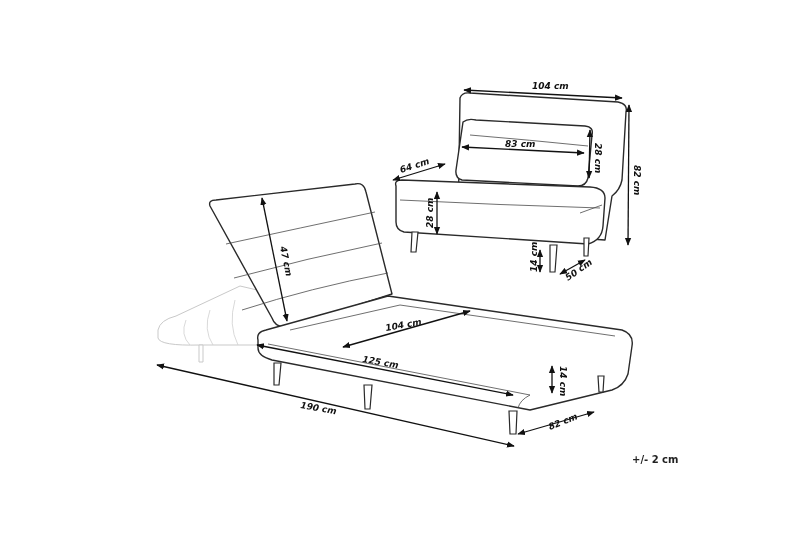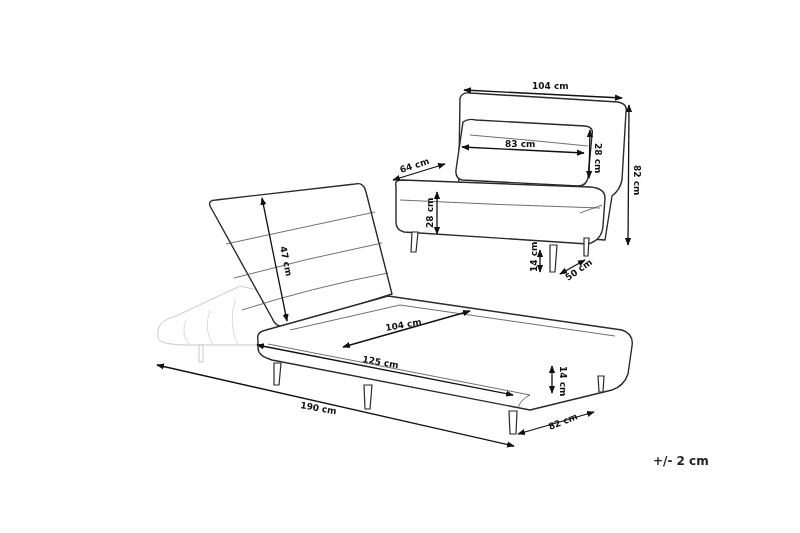--- a/index.html
+++ b/index.html
@@ -1,25 +1,25 @@
 <!DOCTYPE html>
 <html><head>
   <meta charset="utf-8">
   <style>
     html, body { margin: 0; padding: 0; background: #ffffff; }
     body { width: 800px; height: 533px; overflow: hidden; position: relative; font-family: "DejaVu Sans", sans-serif; }
-    #canvas { position: absolute; left: 0; top: 0; width: 800px; height: 533px; }
+    #canvas { position: absolute; left: 0; top: 0; width: 800px; height: 533px; font-style: italic; }
     .dim-label { font-family: "DejaVu Sans", sans-serif; font-weight: bold; font-size: 9px; fill: #111; }
     .outline { fill: #ffffff; stroke: #2a2a2a; stroke-width: 1.4; stroke-linejoin: round; }
     .outline-soft { fill: none; stroke: #4a4a4a; stroke-width: 0.8; }
     .ghost { fill: #ffffff; stroke: #c9c9c9; stroke-width: 1; }
     .ghost-line { fill: none; stroke: #cfcfcf; stroke-width: 0.8; }
     .dim { stroke: #111; stroke-width: 1.3; fill: none; }
     .leg { fill: #ffffff; stroke: #2a2a2a; stroke-width: 1.2; }
-    .tol { position: absolute; left: 632px; top: 454px; font-size: 12px; font-weight: bold; color: #222; font-family: "DejaVu Sans", sans-serif; margin-left: 21px; }
+    .tol { position: absolute; left: 632px; top: 454px; font-size: 10px; font-weight: bold; color: #222; font-family: "DejaVu Sans", sans-serif; }
   </style>
 </head>
 <body>
 
 <div id="canvas">
 <svg width="800" height="533" viewBox="0 0 800 533" xmlns="http://www.w3.org/2000/svg">
   <defs>
     <marker id="arr" viewBox="0 0 10 10" refX="9" refY="5" markerWidth="6" markerHeight="6" orient="auto-start-reverse">
       <path d="M0,1 L10,5 L0,9 z" fill="#111"></path>
     </marker>

